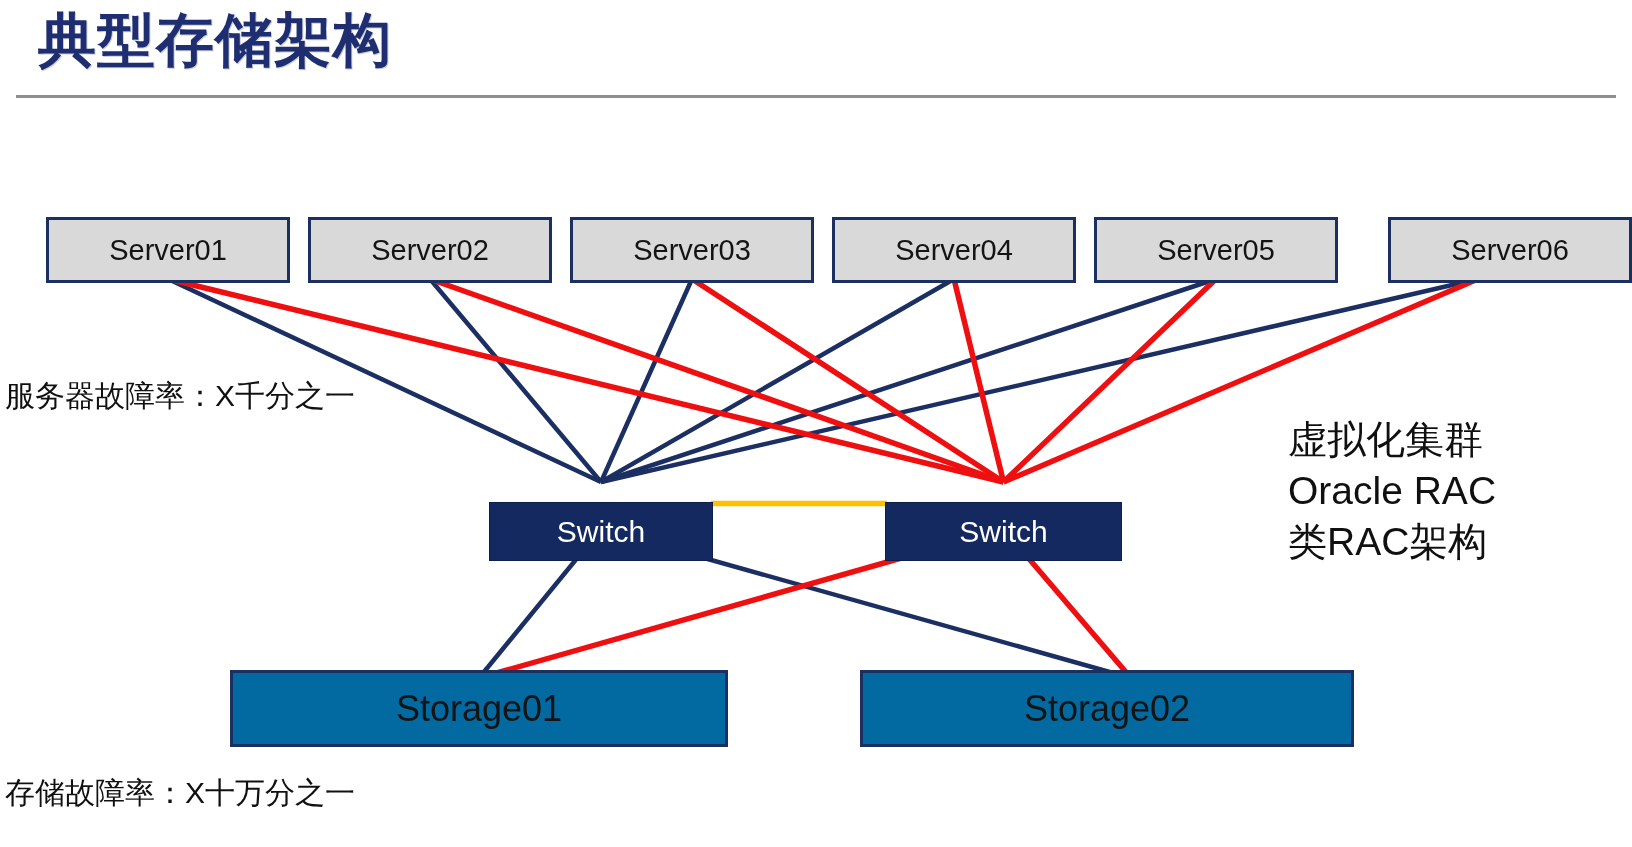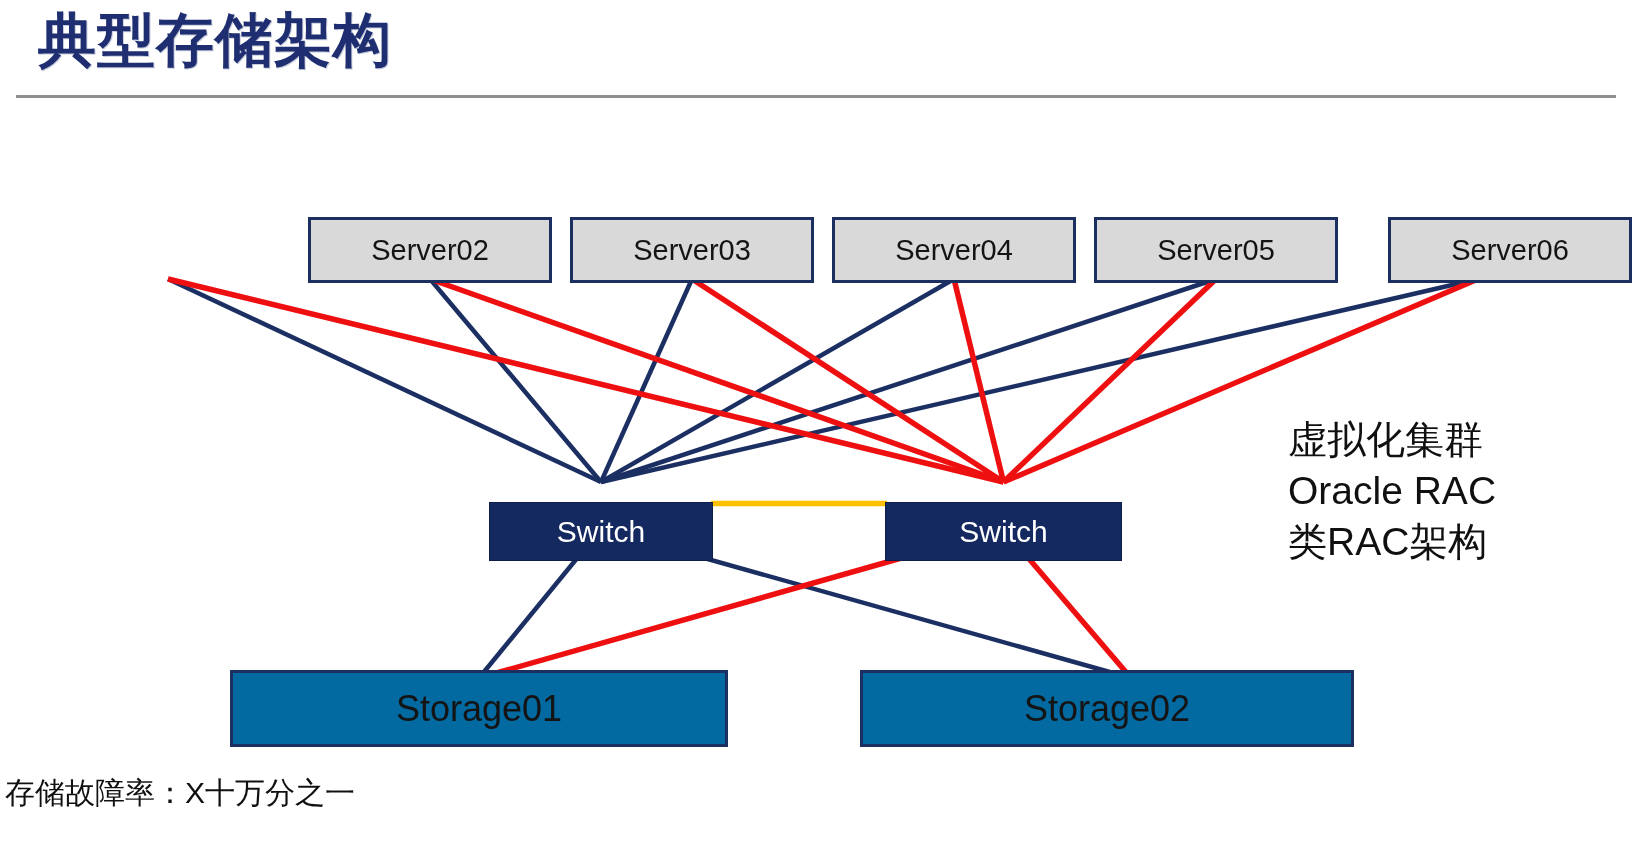--- a/index.html
+++ b/index.html
@@ -68,20 +68,23 @@
       <line x1="430" y1="279" x2="1003.5" y2="482" stroke="#ee1010" stroke-width="5.5"></line>
       <line x1="692" y1="279" x2="1003.5" y2="482" stroke="#ee1010" stroke-width="5.5"></line>
       <line x1="954" y1="279" x2="1003.5" y2="482" stroke="#ee1010" stroke-width="5.5"></line>
       <line x1="1216" y1="279" x2="1003.5" y2="482" stroke="#ee1010" stroke-width="5.5"></line>
       <line x1="1478" y1="279" x2="1003.5" y2="482" stroke="#ee1010" stroke-width="5.5"></line>
       <line x1="1003.5" y1="529" x2="479" y2="678" stroke="#ee1010" stroke-width="5.5"></line>
       <line x1="1003.5" y1="529" x2="1131" y2="678" stroke="#ee1010" stroke-width="5.5"></line>
       <line x1="711" y1="503.5" x2="887" y2="503.5" stroke="#ffc000" stroke-width="5.5"></line>
     </svg>
 
+  <div class="node server" id="node-server01">
+    <span>Server01</span>
+  </div>
   <div class="node server" id="node-server02">
     <span>Server02</span>
   </div>
   <div class="node server" id="node-server03">
     <span>Server03</span>
   </div>
   <div class="node server" id="node-server04">
     <span>Server04</span>
   </div>
   <div class="node server" id="node-server05">
@@ -98,20 +101,21 @@
     <span>Switch</span>
   </div>
 
   <div class="node storage" id="node-storage01">
     <span>Storage01</span>
   </div>
   <div class="node storage" id="node-storage02">
     <span>Storage02</span>
   </div>
 
+  <div class="annotation" id="server-failure-note">服务器故障率：X千分之一</div>
   <div class="annotation" id="storage-failure-note">存储故障率：X十万分之一</div>
 
   <div id="cluster-note">
     <div>虚拟化集群</div>
     <div>Oracle RAC</div>
     <div>类RAC架构</div>
   </div>
 
 </div>
 

